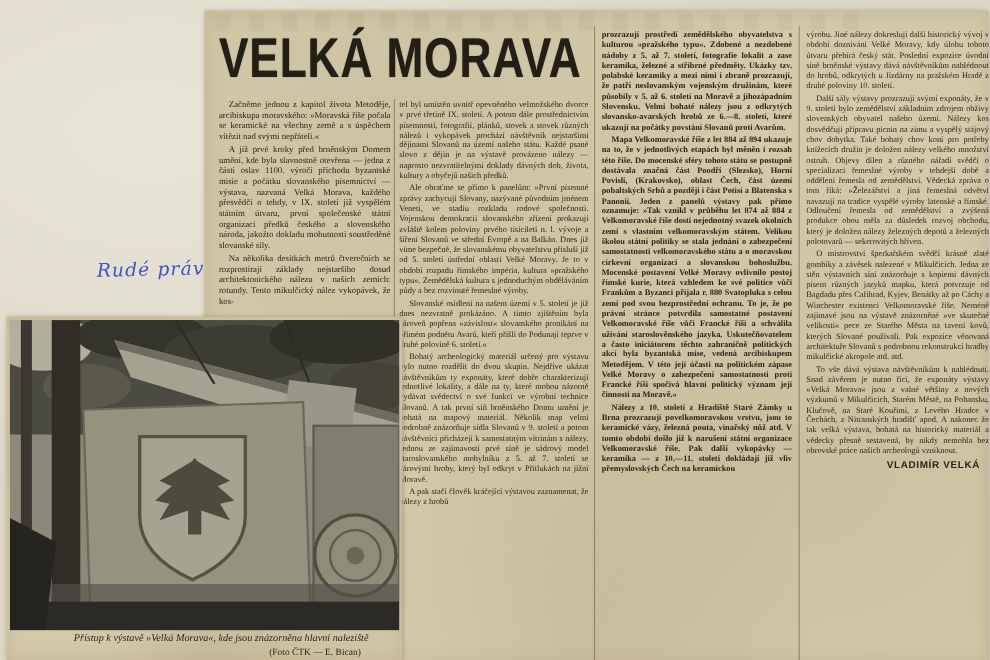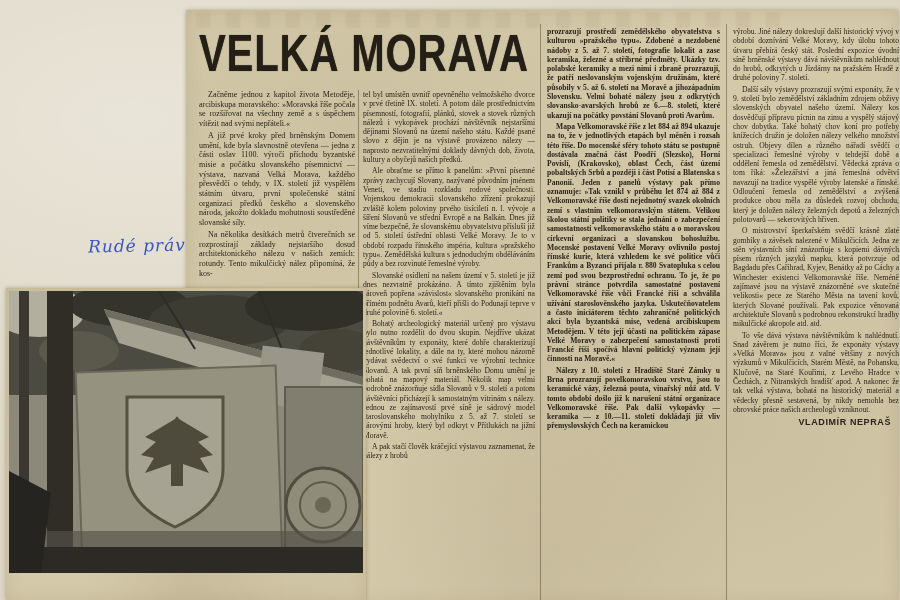--- a/index.html
+++ b/index.html
@@ -56,23 +56,23 @@
   <div class="handnote">
     <span>Rudé právo</span>
     <span class="date">18.8.1963</span>
   </div>
 
   <div class="clip clip-main">
     <div class="smudge"></div>
     <div class="headline">VELKÁ MORAVA</div>
 
     <div class="col c1">
-      <p class="ind">Začněme jednou z kapitol života Metoděje, arcibiskupa moravského: »Moravská říše počala se rozšiřovat na všechny země a s úspěchem vítězit nad svými nepřáteli.«</p>
+      <p class="ind">Začněme jednou z kapitol života Metoděje, arcibiskupa moravského: »Moravská říše počala se keramické na všechny země a s úspěchem vítězit nad svými nepřáteli.«</p>
       <p class="ind">A již prvé kroky před brněnským Domem umění, kde byla slavnostně otevřena — jedna z části oslav 1100. výročí příchodu byzantské misie a počátku slovanského písemnictví — výstava, nazvaná Velká Morava, každého přesvědčí o tehdy, v IX. století již vyspělém státním útvaru, první společenské státní organizaci předků českého a slovenského národa, jakožto dokladu mohutnosti soustředěné slovanské síly.</p>
-      <p class="ind">Na několika desítkách metrů čtverečních se rozprostírají základy nejstaršího dosud architektonického nálezu v našich zemích: rotundy. Tento mikulčický nález připomíná, že kos-</p>
+      <p class="ind">Na několika desítkách metrů čtverečních se rozprostírají základy nejstaršího dosud architektonického nálezu v našich zemích: rotundy. Tento mikulčický nález vykopávek, že kos-</p>
     </div>
 
     <div class="vrule r1"></div>
 
     <div class="col c2">
       <p>tel byl umístěn uvnitř opevněného velmožského dvorce v prvé třetině IX. století. A potom dále prostřednictvím písemností, fotografií, plánků, stovek a stovek různých nálezů i vykopávek prochází návštěvník nejstaršími dějinami Slovanů na území našeho státu. Každé psané slovo z dějin je na výstavě provázeno nálezy — naprosto nezvratitelnými doklady dávných dob, života, kultury a obyčejů našich předků.</p>
       <p class="ind">Ale obraťme se přímo k panelům: »První písemné zprávy zachycují Slovany, nazývané původním jménem Veneti, ve stadiu rozkladu rodové společnosti. Vojenskou demokracii slovanského zřízení prokazují zvláště kolem poloviny prvého tisíciletí n. l. vývoje a šíření Slovanů ve střední Evropě a na Balkán. Dnes již víme bezpečně, že slovanskému obyvatelstvu přísluší již od 5. století ústřední oblasti Velké Moravy. Je to v období rozpadu římského impéria, kultura »pražského typu«. Zemědělská kultura s jednoduchým obděláváním půdy a bez rozvinuté řemeslné výroby.</p>
       <p class="ind">Slovanské osídlení na našem území v 5. století je již dnes nezvratně prokázáno. A tímto zjištěním byla zároveň popřena »závislost« slovanského pronikání na přímém podnětu Avarů, kteří přišli do Podunají teprve v druhé polovině 6. století.«</p>
       <p class="ind">Bohatý archeologický materiál určený pro výstavu bylo nutno rozdělit do dvou skupin. Nejdříve ukázat návštěvníkům ty exponáty, které dobře charakterizují jednotlivé lokality, a dále na ty, které mohou názorně vydávat svědectví o své funkci ve výrobní technice Slovanů. A tak první síň brněnského Domu umění je bohatá na mapový materiál. Několik map velmi podrobně znázorňuje sídla Slovanů v 9. století a potom návštěvníci přicházejí k samostatným vitrinám s nálezy. Jednou ze zajímavostí prvé síně je sádrový model staroslovanského mohylníku z 5. až 7. století se žárovými hroby, který byl odkryt v Přítlukách na jižní Moravě.</p>
       <p class="ind">A pak stačí člověk kráčející výstavou zaznamenat, že nálezy z hrobů</p>
@@ -82,25 +82,25 @@
 
     <div class="col c3">
       <p>prozrazují prostředí zemědělského obyvatelstva s kulturou »pražského typu«. Zdobené a nezdobené nádoby z 5. až 7. století, fotografie lokalit a zase keramika, železné a stříbrné předměty. Ukázky tzv. polabské keramiky a mezi nimi i zbraně prozrazují, že patří neslovanským vojenským družinám, které působily v 5. až 6. století na Moravě a jihozápadním Slovensku. Velmi bohaté nálezy jsou z odkrytých slovansko-avarských hrobů ze 6.—8. století, které ukazují na počátky povstání Slovanů proti Avarům.</p>
       <p class="ind">Mapa Velkomoravské říše z let 884 až 894 ukazuje na to, že v jednotlivých etapách byl měněn i rozsah této říše. Do mocenské sféry tohoto státu se postupně dostávala značná část Poodří (Slezsko), Horní Povislí, (Krakovsko), oblast Čech, část území pobaltských Srbů a později i část Potisí a Blatenska s Panonií. Jeden z panelů výstavy pak přímo oznamuje: »Tak vznikl v průběhu let 874 až 884 z Velkomoravské říše dosti nejednotný svazek okolních zemí s vlastním velkomoravským státem. Velikou školou státní politiky se stala jednání o zabezpečení samostatnosti velkomoravského státu a o moravskou církevní organizaci a slovanskou bohoslužbu. Mocenské postavení Velké Moravy ovlivnilo postoj římské kurie, která vzhledem ke své politice vůči Frankům a Byzanci přijala r. 880 Svatopluka s celou zemí pod svou bezprostřední ochranu. To je, že po právní stránce potvrdila samostatné postavení Velkomoravské říše vůči Francké říši a schválila užívání staroslověnského jazyka. Uskutečňovatelem a často iniciátorem těchto zahraničně politických akcí byla byzantská mise, vedená arcibiskupem Metodějem. V této její účasti na politickém zápase Velké Moravy o zabezpečení samostatnosti proti Francké říši spočívá hlavní politický význam její činnosti na Moravě.«</p>
       <p class="ind">Nálezy z 10. století z Hradiště Staré Zámky u Brna prozrazují povelkomoravskou vrstvu, jsou to keramické vázy, železná pouta, vinařský nůž atd. V tomto období došlo již k narušení státní organizace Velkomoravské říše. Pak další vykopávky — keramika — z 10.—11. století dokládají již vliv přemyslovských Čech na keramickou</p>
     </div>
 
     <div class="vrule r3"></div>
 
     <div class="col c4">
-      <p>výrobu. Jiné nálezy dokreslují další historický vývoj v období doznívání Velké Moravy, kdy úlohu tohoto útvaru přebírá český stát. Poslední expozice úvodní síně brněnské výstavy dává návštěvníkům nahlédnout do hrobů, odkrytých u Jízdárny na pražském Hradě z druhé poloviny 7. století.</p>
+      <p>výrobu. Jiné nálezy dokreslují další historický vývoj v období doznívání Velké Moravy, kdy úlohu tohoto útvaru přebírá český stát. Poslední expozice úvodní síně brněnské výstavy dává návštěvníkům nahlédnout do hrobů, odkrytých u Jízdárny na pražském Hradě z druhé poloviny 10. století.</p>
       <p class="ind">Další sály výstavy prozrazují svými exponáty, že v 9. století bylo zemědělství základním zdrojem obživy slovenských obyvatel našeho území. Nálezy kos dosvědčují přípravu pícnin na zimu a vyspělý stájový chov dobytka. Také bohatý chov koní pro potřeby knížecích družin je doložen nálezy velkého množství ostruh. Objevy dílen a různého nářadí svědčí o specializaci řemeslné výroby v tehdejší době a oddělení řemesla od zemědělství. Vědecká zpráva o tom říká: »Železářství a jiná řemeslná odvětví navazují na tradice vyspělé výroby latenské a římské. Odloučení řemesla od zemědělství a zvýšená produkce obou měla za důsledek rozvoj obchodu, který je doložen nálezy železných depotů a železných polotovarů — sekerovitých hřiven.</p>
       <p class="ind">O mistrovství šperkařském svědčí krásně zlaté gombíky a závěsek nalezené v Mikulčicích. Jedna ze stěn výstavních síní znázorňuje s kopiemi dávných písem různých jazyků mapku, která potvrzuje od Bagdadu přes Cařihrad, Kyjev, Benátky až po Cáchy a Winchester existenci Velkomoravské říše. Neméně zajímavé jsou na výstavě znázorněné »ve skutečné velikosti« pece ze Starého Města na tavení kovů, kterých Slované používali. Pak expozice věnovaná architektuře Slovanů s podrobnou rekonstrukcí hradby mikulčické akropole atd. atd.</p>
       <p class="ind">To vše dává výstava návštěvníkům k nahlédnutí. Snad závěrem je nutno říci, že exponáty výstavy »Velká Morava« jsou z valné většiny z nových výzkumů v Mikulčicích, Starém Městě, na Pohansku, Klučově, na Staré Kouřimi, z Levého Hradce v Čechách, z Nitranských hradišť apod. A nakonec že tak velká výstava, bohatá na historický materiál a vědecky přesně sestavená, by nikdy nemohla bez obrovské práce našich archeologů vzniknout.</p>
-      <p class="author">VLADIMÍR NEPRAŠ</p>
+      <p class="author">VLADIMÍR VELKÁ</p>
     </div>
   </div>
 
   <div class="clip clip-photo">
     <div class="photo-frame">
       <svg width="354" height="282" viewBox="0 0 354 282">
         <rect x="0" y="0" width="354" height="282" fill="#8c897b"></rect>
         <g>
           <rect x="0" y="0" width="354" height="104" fill="#4c4b41"></rect>
           <ellipse cx="30" cy="20" rx="46" ry="26" fill="#b2af9e"></ellipse>
@@ -135,15 +135,19 @@
           <circle cx="314" cy="214" r="8" fill="#6a675六" fill-opacity="0"></circle>
           <circle cx="314" cy="214" r="8" fill="#6a6756"></circle>
         </g>
         <g>
           <rect x="0" y="240" width="354" height="18" fill="#55534a" opacity=".65"></rect>
           <rect x="0" y="256" width="354" height="26" fill="#2c2a24"></rect>
           <polygon points="0,180 42,202 32,282 0,282" fill="#262420"></polygon>
         </g>
       </svg>
     </div>
+    <div class="caption">
+      <div class="line1">Přístup k výstavě »Velká Morava«, kde jsou znázorněna hlavní naleziště</div>
+      <div class="line2">(Foto ČTK — E. Bican)</div>
+    </div>
   </div>
 
 </div>
 
 </body></html>

